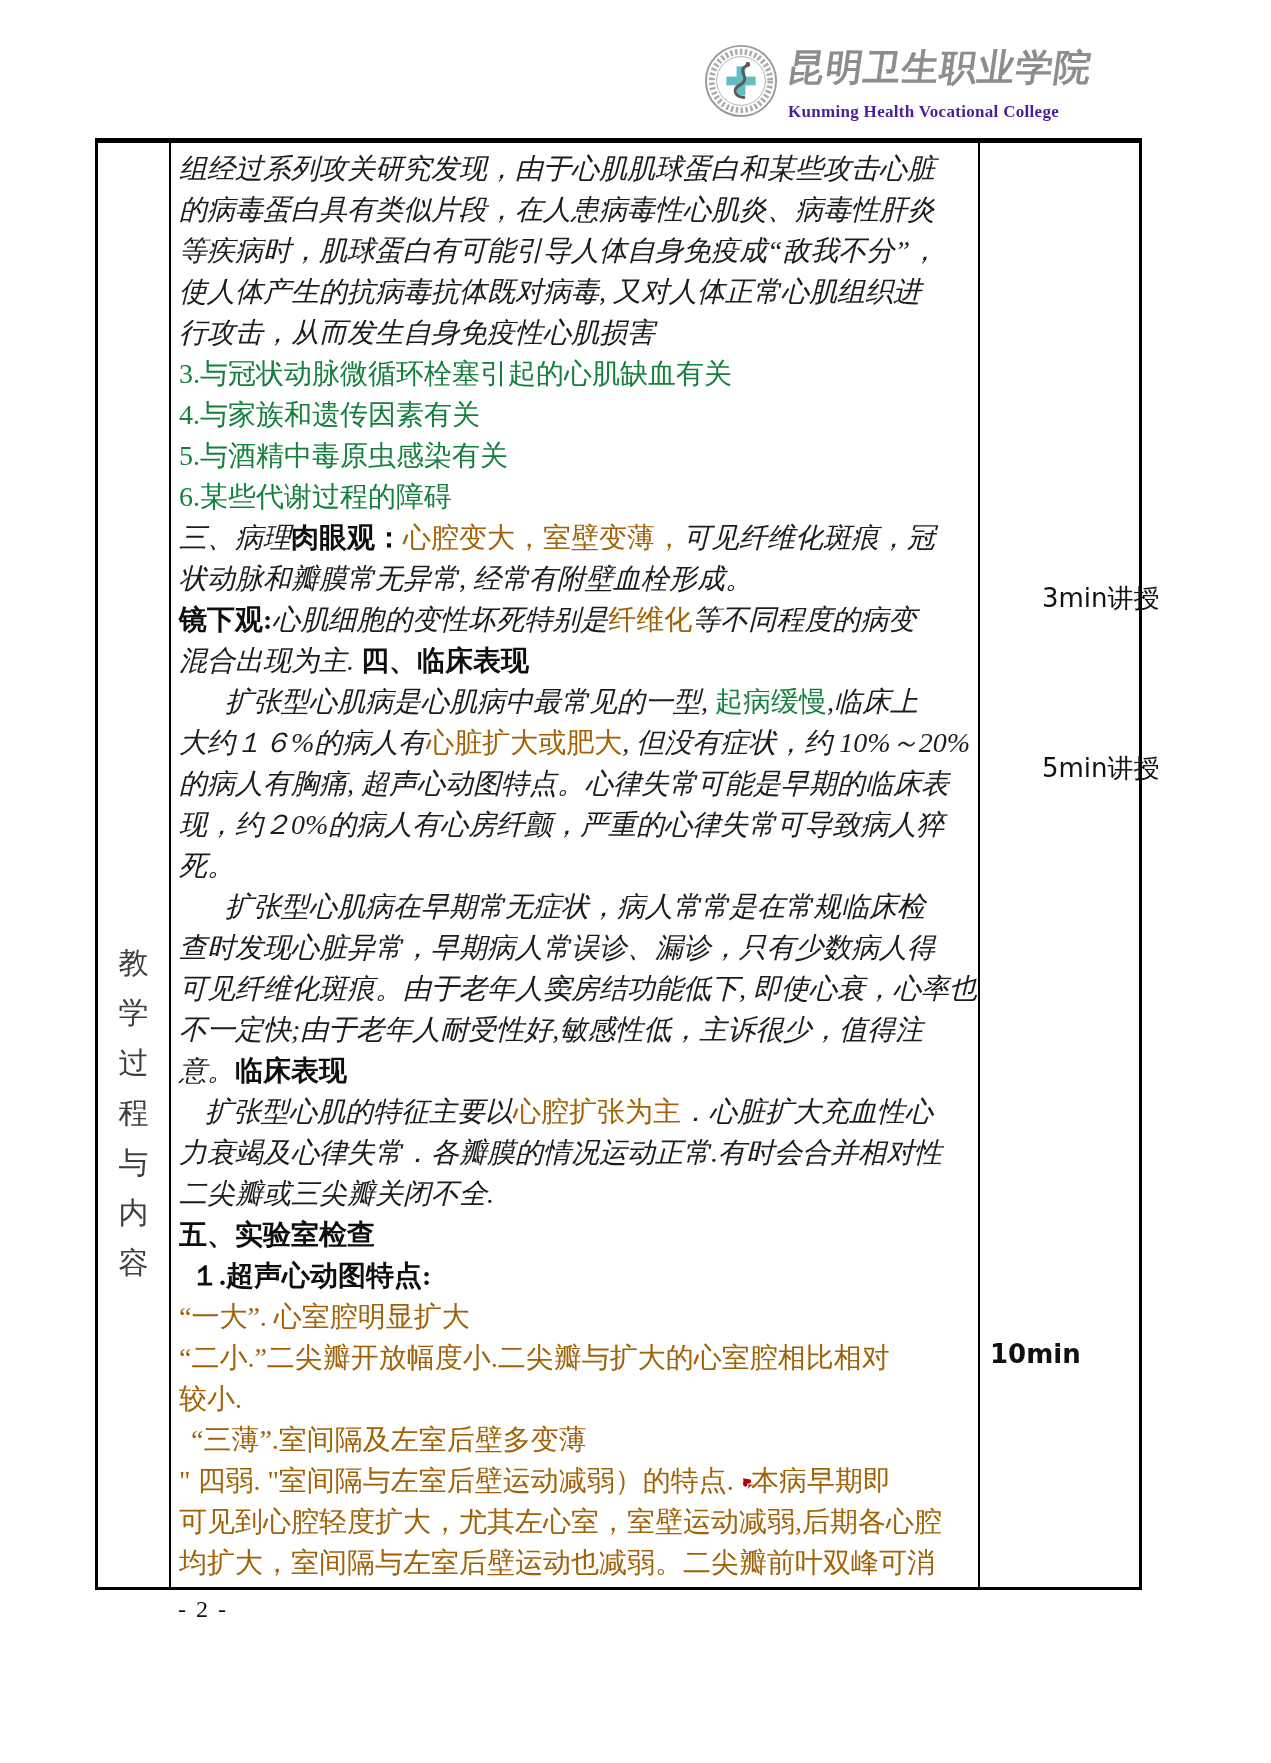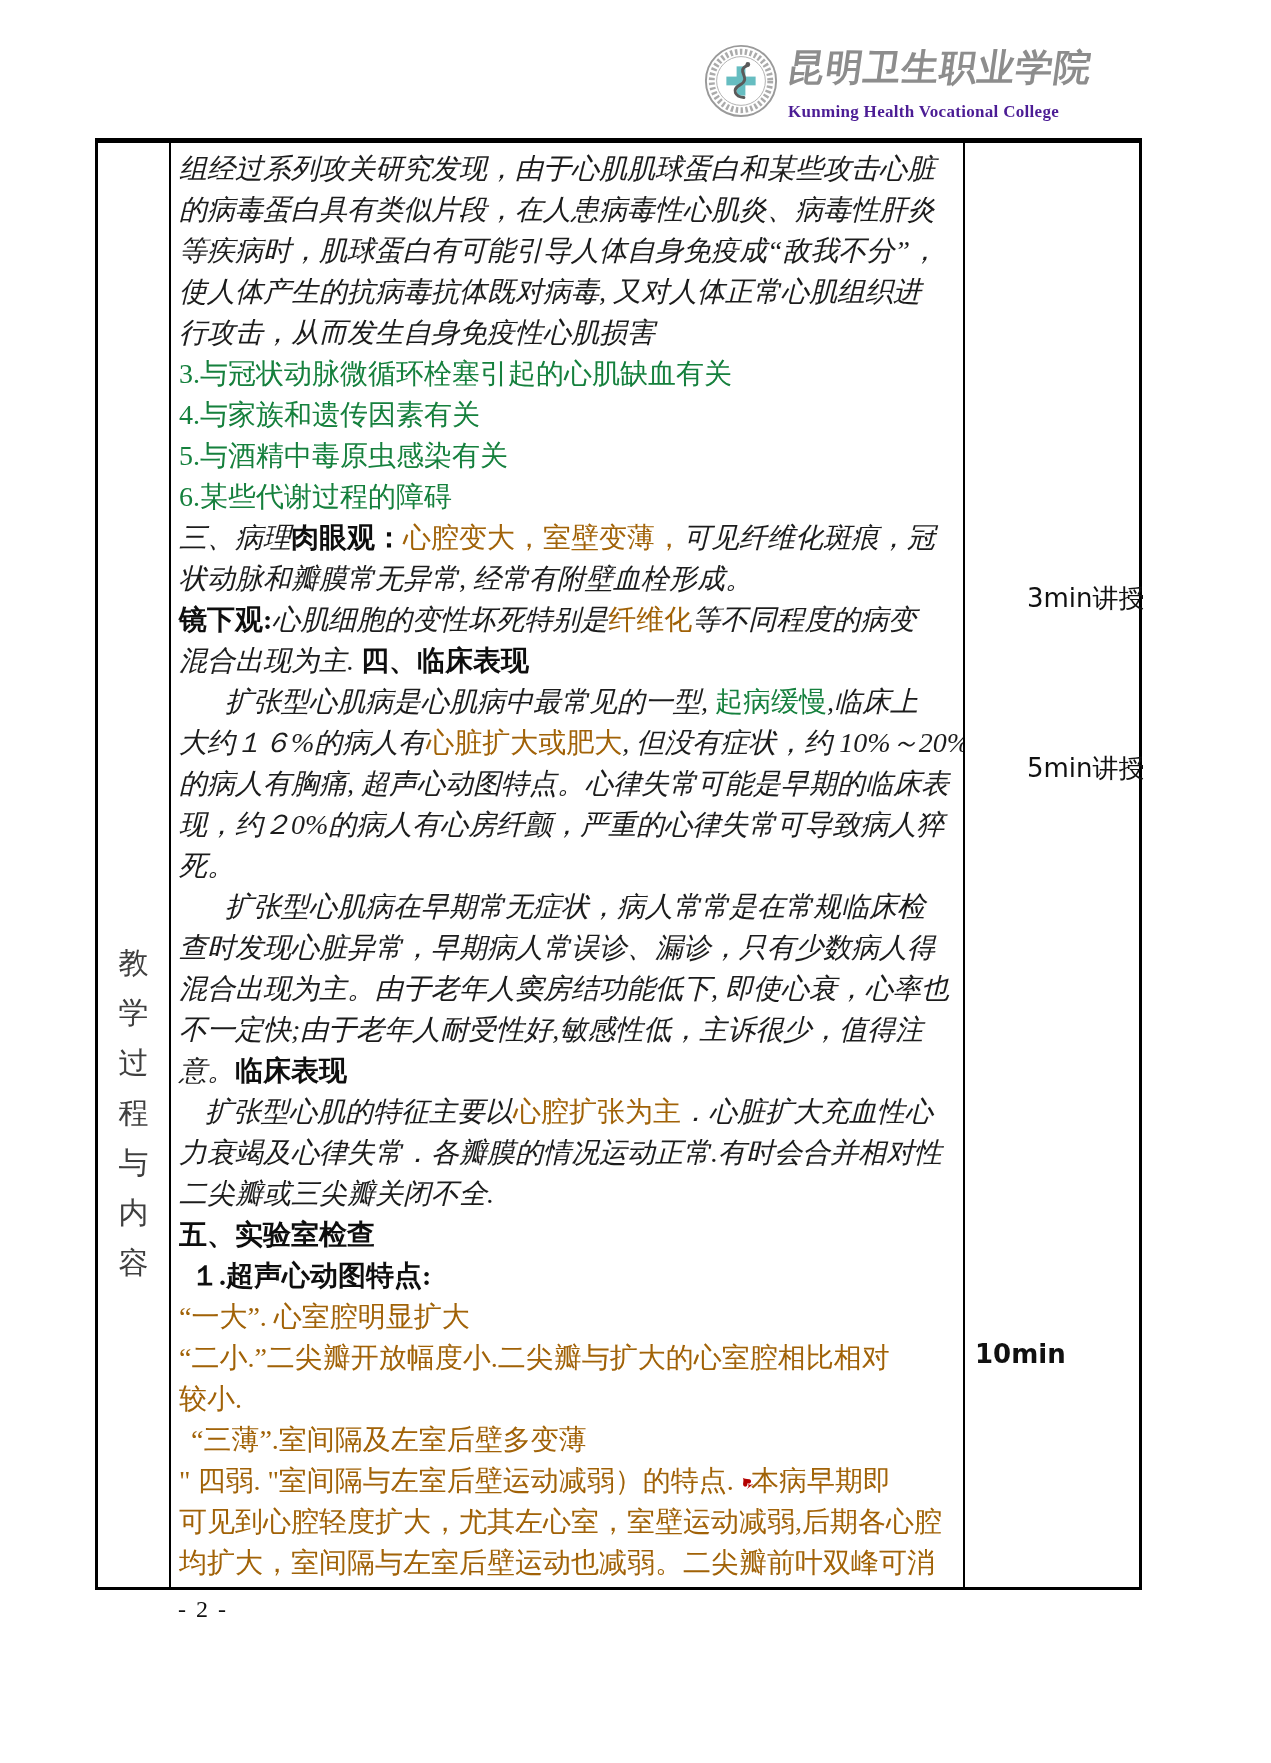--- a/index.html
+++ b/index.html
@@ -44,21 +44,21 @@
     position:absolute;top:800px;left:0;width:100%;
     display:flex;flex-direction:column;align-items:center;gap:9px;
     font-size:30px;color:#3f3f3f;
   }
   .col-main{
     flex:1;box-sizing:border-box;
     border-right:2px solid #000;
     padding:5px 6px 0 8px;
     overflow:hidden;
   }
-  .col-right{position:relative;width:174px;box-sizing:border-box;padding-left:12px;}
+  .col-right{position:relative;width:159px;box-sizing:border-box;padding-left:12px;}
 
   
   .line{
     font-size:28px;line-height:41px;height:41px;
     white-space:nowrap;color:#1c1c1c;
   }
   .ind0{padding-left:0;}
   .ind1{padding-left:12px;}
   .ind2{padding-left:26px;}
   .ind3{padding-left:46px;}
@@ -134,21 +134,21 @@
         <div class="line ind0"><span class="s-k">状动脉和瓣膜常无异常, 经常有附壁血栓形成。</span></div>
         <div class="line ind0"><span class="s-kb">镜下观:</span><span class="s-k">心肌细胞的变性坏死特别是</span><span class="s-r">纤维化</span><span class="s-k">等不同程度的病变</span></div>
         <div class="line ind0"><span class="s-k">混合出现为主. </span><span class="s-kb">四、临床表现</span></div>
         <div class="line ind3"><span class="s-k">扩张型心肌病是心肌病中最常见的一型, </span><span class="s-rb">起病缓慢</span><span class="s-k">,临床上</span></div>
         <div class="line ind0"><span class="s-k">大约１６%的病人有</span><span class="s-r">心脏扩大或肥大</span><span class="s-k">, 但没有症状，约 10%～20%</span></div>
         <div class="line ind0"><span class="s-k">的病人有胸痛, 超声心动图特点。心律失常可能是早期的临床表</span></div>
         <div class="line ind0"><span class="s-k">现，约２0%的病人有心房纤颤，严重的心律失常可导致病人猝</span></div>
         <div class="line ind0"><span class="s-k">死。</span></div>
         <div class="line ind3"><span class="s-k">扩张型心肌病在早期常无症状，病人常常是在常规临床检</span></div>
         <div class="line ind0"><span class="s-k">查时发现心脏异常，早期病人常误诊、漏诊，只有少数病人得</span></div>
-        <div class="line ind0"><span class="s-k">混合出现为主。由于老年人窦房结功能低下, 即使心衰，心率也</span></div>
+        <div class="line ind0"><span class="s-k">可见纤维化斑痕。由于老年人窦房结功能低下, 即使心衰，心率也</span></div>
         <div class="line ind0"><span class="s-k">不一定快;由于老年人耐受性好,敏感性低，主诉很少，值得注</span></div>
         <div class="line ind0"><span class="s-k">意。</span><span class="s-kb">临床表现</span></div>
         <div class="line ind2"><span class="s-k">扩张型心肌的特征主要以</span><span class="s-r">心腔扩张为主</span><span class="s-k">．心脏扩大充血性心</span></div>
         <div class="line ind0"><span class="s-k">力衰竭及心律失常．各瓣膜的情况运动正常.有时会合并相对性</span></div>
         <div class="line ind0"><span class="s-k">二尖瓣或三尖瓣关闭不全.</span></div>
         <div class="line ind0"><span class="s-kb">五、实验室检查</span></div>
         <div class="line ind1"><span class="s-kb">１.超声心动图特点:</span></div>
         <div class="line ind0"><span class="s-r">“一大”. 心室腔明显扩大</span></div>
         <div class="line ind0"><span class="s-r">“二小.”二尖瓣开放幅度小.二尖瓣与扩大的心室腔相比相对</span></div>
         <div class="line ind0"><span class="s-r">较小.</span></div>

